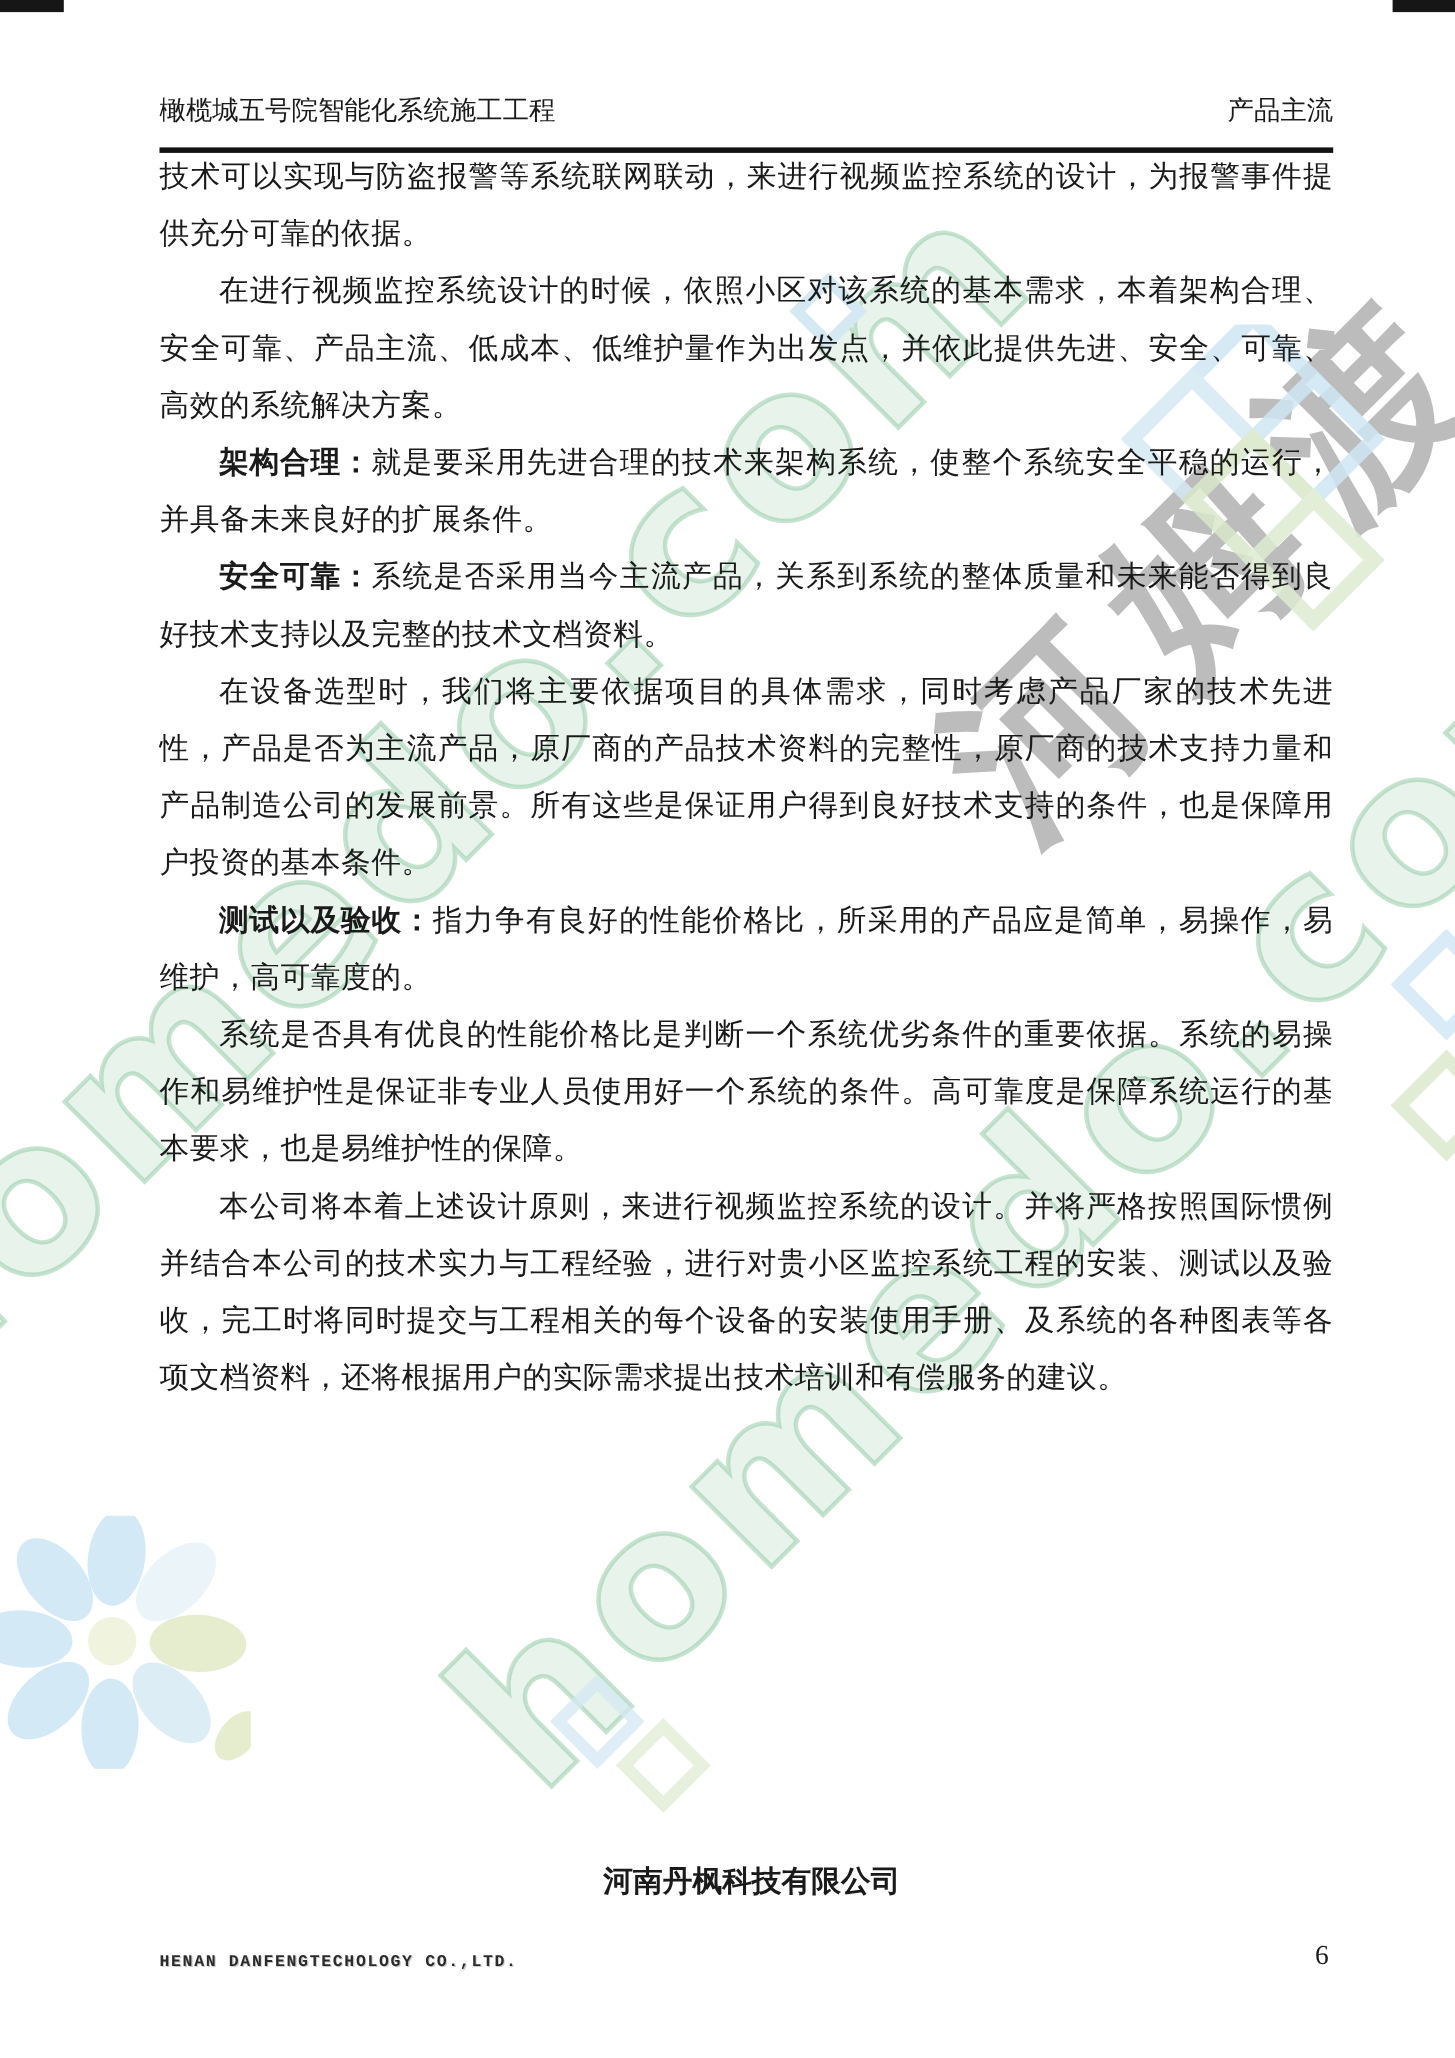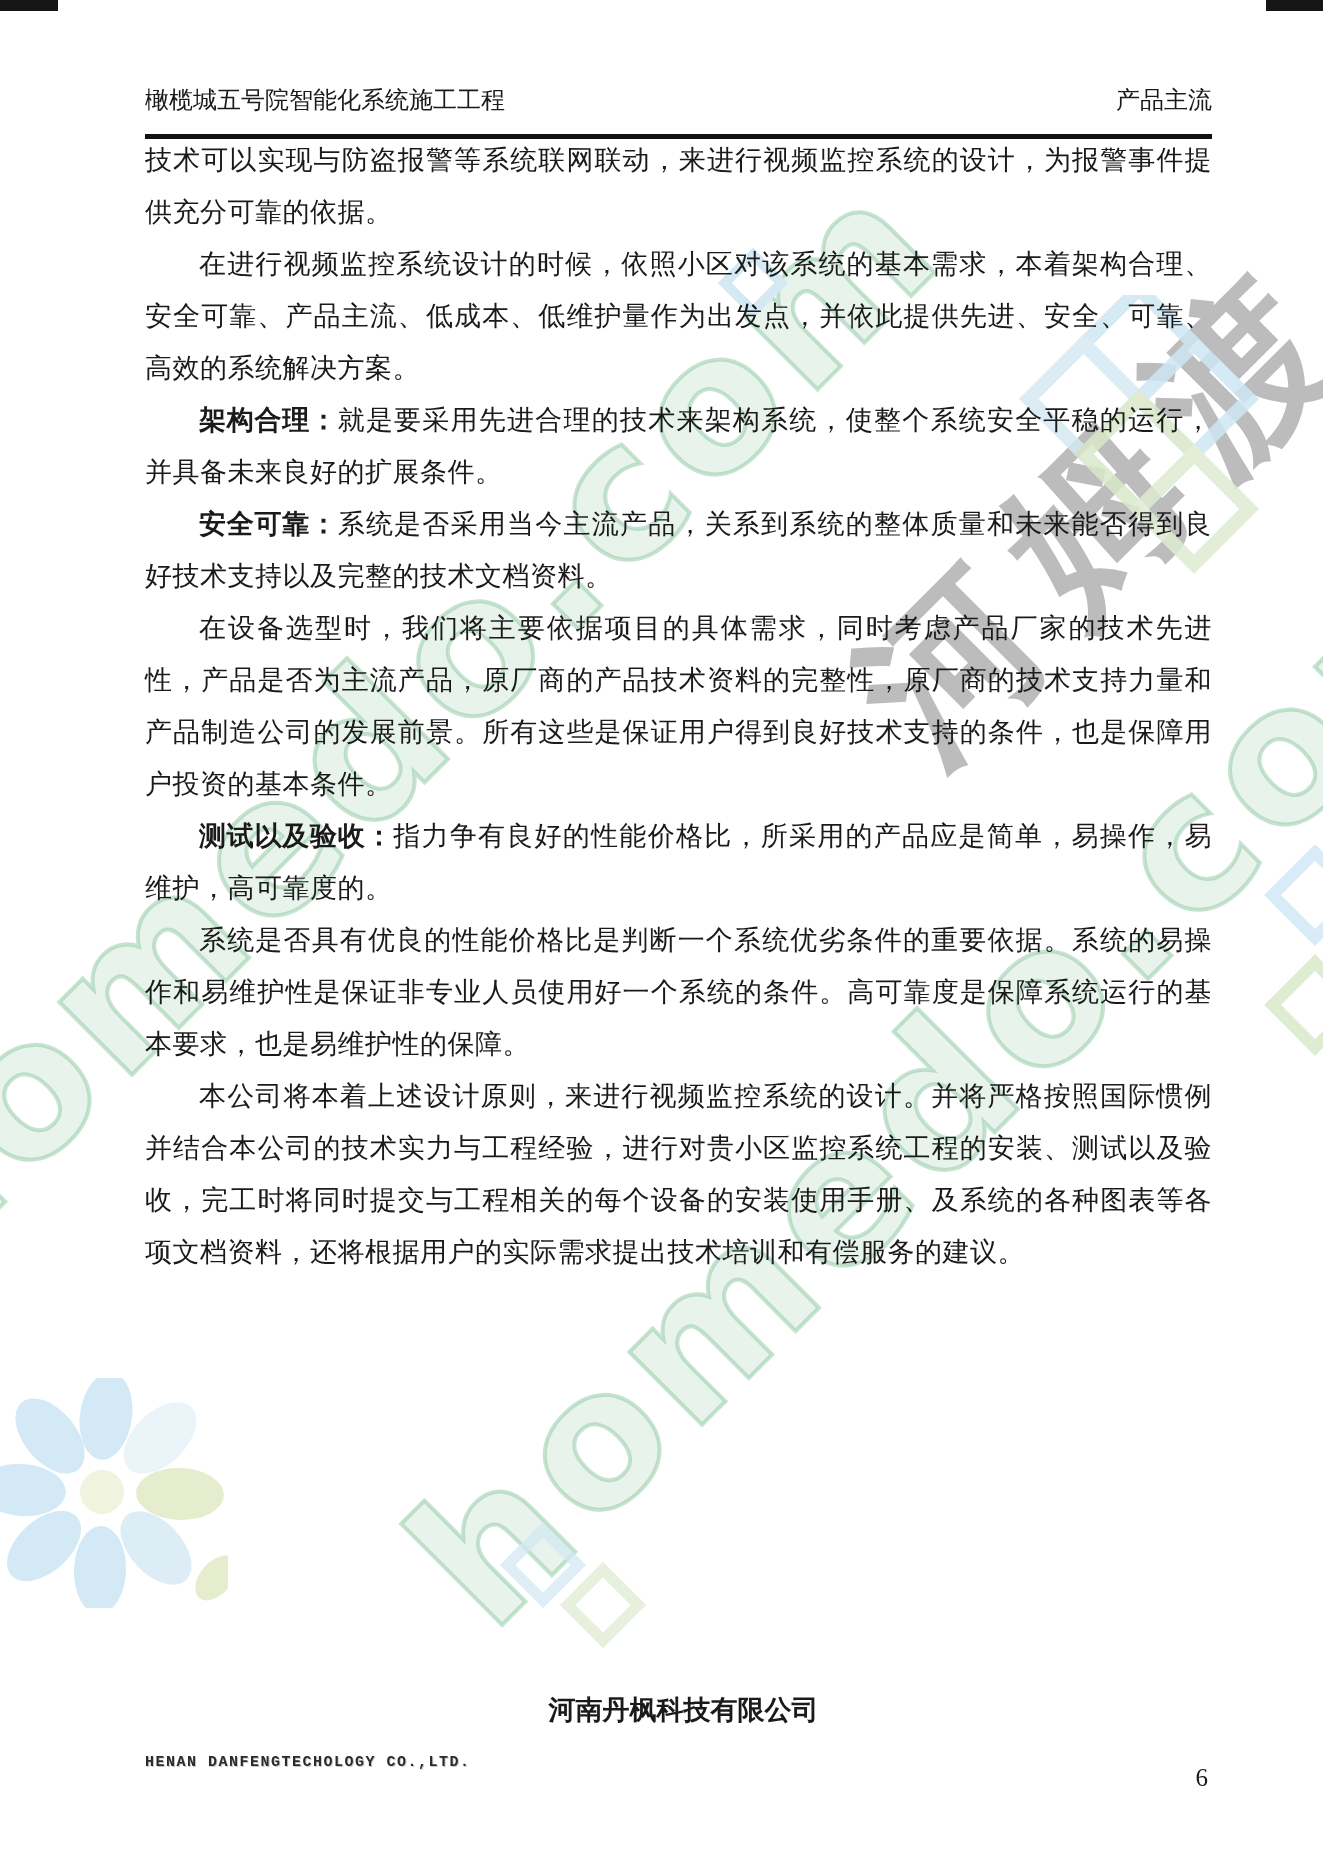--- a/index.html
+++ b/index.html
@@ -82,21 +82,21 @@
   .heading-number{margin-right:48px;font-family:"Liberation Serif",serif;}
   
   .footer{position:absolute;left:145px;right:111px;top:1692px;}
   .footer-row1{display:flex;align-items:center;gap:14px;flex-direction:column;}
   .footer-company-cn{
     font-family:"Liberation Sans","DejaVu Sans",sans-serif;
     font-weight:700;font-size:27px;white-space:nowrap;
     margin-left:10px;
   }
   .footer-rule{flex:1;height:0;border-top:4px solid #121212;margin-top:4px;}
-  .footer-row2{display:flex;justify-content:space-between;align-items:flex-start;margin-top:4px;}
+  .footer-row2{display:flex;justify-content:space-between;align-items:flex-end;margin-top:4px;}
   .footer-company-en{
     font-family:"Liberation Mono","DejaVu Sans Mono",monospace;
     font-weight:700;font-size:15px;letter-spacing:1.5px;color:#2b2b2b;
     text-shadow:1px 1px 0 #c9c9c9;
   }
   .page-number{font-size:25px;margin-top:10px;margin-right:4px;}
 </style>
 </head>
 <body>
 

